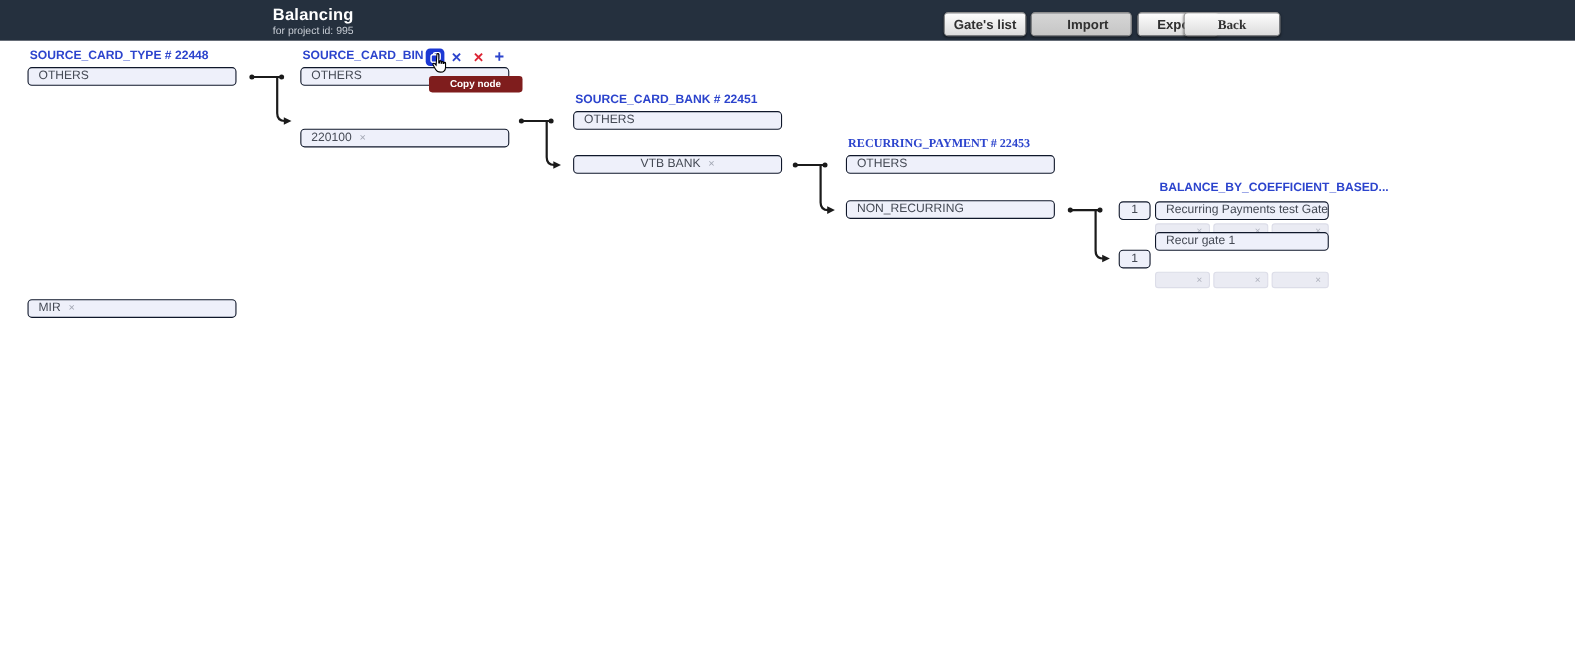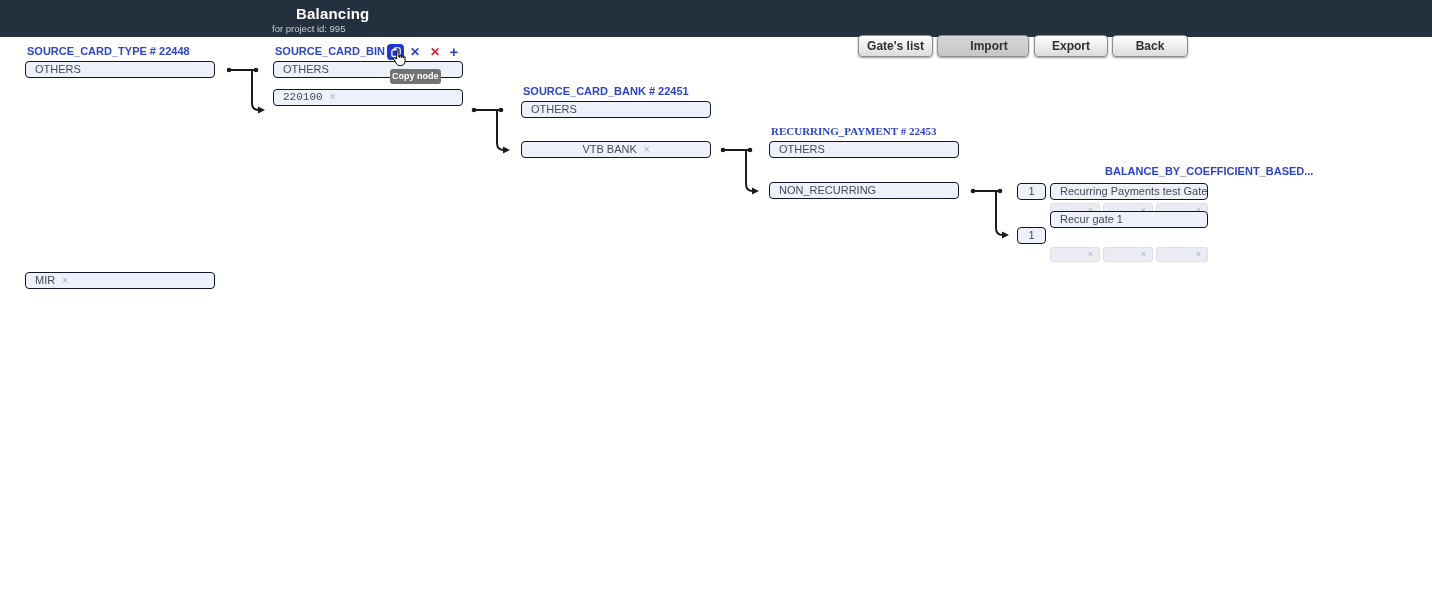--- a/index.html
+++ b/index.html
@@ -10,31 +10,30 @@
     position:relative;
     overflow:hidden;
   }
 
   
   .topbar {
     position:absolute; left:0; top:0; width:1432px; height:37px;
     background:#25303e;
   }
   .title-block { position:absolute; left:248px; top:5px; text-align:center; color:#fff; }
-  .title { font-size:15px; font-weight:bold; letter-spacing:.2px;margin-left:48px; }
+  .title { font-size:15px; font-weight:bold; letter-spacing:.2px; }
   .subtitle { font-size:9.5px; color:#c9ced6; margin-top:1px; }
   .tb-btn {
     position:absolute; top:11px; height:22px;
     border:1px solid #8d8d8d; border-radius:4px;
     background:linear-gradient(#fefefe,#dcdcdc);
     font-family:"Liberation Sans", sans-serif;
     font-size:12px; font-weight:bold; color:#303030;
     box-shadow:0 1px 2px rgba(0,0,0,.4);
     cursor:pointer;
-    margin-top:24px;
   }
   .tb-btn.pressed { background:linear-gradient(#d6d6d6,#c6c6c6);padding-left:12px; }
 
   
   .canvas { position:absolute; left:0; top:37px; width:1432px; height:563px; }
   .connectors { position:absolute; left:0; top:-37px; pointer-events:none; }
 
   .col-label {
     position:absolute; font-size:11px; font-weight:bold;
     color:#2c44cd; white-space:nowrap;
@@ -66,38 +65,38 @@
     position:absolute; top:7px; width:14px; height:16px;
     text-align:center; font-weight:bold; font-size:12px; line-height:16px;
     cursor:pointer;
   }
   .hicon.blue { color:#2c44cd; }
   .hicon.red  { color:#dc2333; }
   .hicon.plus { font-size:15px; }
 
   .tooltip {
     position:absolute; left:390px; top:32px;
-    background:#737373; color:#ffffff;
+    background:#7f1d1d; color:#ffffff;
     font-size:9px; font-weight:bold; line-height:9px;
-    padding:3px 2px; border-radius:3px; white-space:nowrap;
+    padding:3px 19px; border-radius:3px; white-space:nowrap;
   }
   .cursor-svg { position:absolute; left:391px; top:11px; }
 </style>
 </head>
 <body>
 
 <div class="topbar">
   <div class="title-block">
     <div class="title">Balancing</div>
     <div class="subtitle">for project id: 995</div>
   </div>
   <button class="tb-btn" style="left:858px;width:75px;">Gate's list</button>
   <button class="tb-btn pressed" style="left:937px;width:92px;">Import</button>
   <button class="tb-btn" style="left:1034px;width:74px;">Export</button>
-  <button class="tb-btn" style="left:1112px;width:76px;">Back</button>
+  <button class="tb-btn" style="left:1076px;width:88px;font-family:Liberation Serif, serif;">Back</button>
 </div>
 
 <div class="canvas">
 
   <svg class="connectors" width="1432" height="600" viewBox="0 0 1432 600">
     <g stroke="#1b1b1b" stroke-width="2" fill="#1b1b1b" stroke-linecap="round">
 
       <circle cx="229" cy="70" r="2.3" stroke="none"></circle>
       <circle cx="256" cy="70" r="2.3" stroke="none"></circle>
       <path d="M229,70 H256" fill="none"></path>
@@ -139,21 +138,21 @@
       <rect x="2.5" y="5" width="8" height="9" rx="2" fill="#1c38d4" stroke="#ffffff" stroke-width="1.8"></rect>
     </svg>
   </div>
   <div class="hicon blue" style="left:408px;">✕</div>
   <div class="hicon red" style="left:428px;">✕</div>
   <div class="hicon blue plus" style="left:447px;">+</div>
 
   <div class="node" style="left:273px;top:24px;">
     <span>OTHERS</span>
   </div>
-  <div class="node" style="left:273px;top:52px;font-family:Liberation Mono, monospace;">
+  <div class="node" style="left:273px;top:80px;">
     <span>220100</span><span class="x">×</span>
   </div>
 
   <div class="tooltip">Copy node</div>
   <svg class="cursor-svg" width="17" height="21" viewBox="0 0 17 21">
     <path d="M6.2,1.6 c0,-1.1 1.7,-1.1 1.7,0 l0,7.6 l0.6,0 l0,-1.1 c0,-1 1.5,-1 1.5,0 l0,1.3 l0.6,0 l0,-0.8 c0,-0.95 1.45,-0.95 1.45,0 l0,1.1 l0.6,0 l0,-0.5 c0,-0.9 1.4,-0.9 1.4,0 l0,3.6 c0,2.9 -1.9,4.8 -4.6,4.8 c-2.3,0 -3.5,-0.9 -4.4,-2.5 l-2.4,-4.2 c-0.5,-0.9 0.7,-1.9 1.5,-1.1 l1.3,1.4 z" fill="#ffffff" stroke="#000000" stroke-width="1"></path>
   </svg>
 
   <div class="col-label" style="left:523px;top:48px;">SOURCE_CARD_BANK # 22451</div>
   <div class="node" style="left:521px;top:64px;">
@@ -164,21 +163,21 @@
   </div>
 
   <div class="col-label" style="left:771px;top:88px;font-family:Liberation Serif, serif;">RECURRING_PAYMENT # 22453</div>
   <div class="node" style="left:769px;top:104px;">
     <span>OTHERS</span>
   </div>
   <div class="node" style="left:769px;top:145px;">
     <span>NON_RECURRING</span>
   </div>
 
-  <div class="col-label" style="left:1057px;top:128px;padding-left:48px;">BALANCE_BY_COEFFICIENT_BASED...</div>
+  <div class="col-label" style="left:1006px;top:128px;padding-left:48px;">BALANCE_BY_COEFFICIENT_BASED...</div>
 
   <div class="node coef" style="left:1017px;top:146px;">
     <span>1</span>
   </div>
   <div class="node gate" style="left:1050px;top:146px;">
     <span>Recurring Payments test Gate</span>
   </div>
   <div class="chip" style="left:1050px;top:166px;width:50px;"><span>×</span></div>
   <div class="chip" style="left:1103px;top:166px;width:50px;"><span>×</span></div>
   <div class="chip" style="left:1156px;top:166px;width:52px;"><span>×</span></div>

